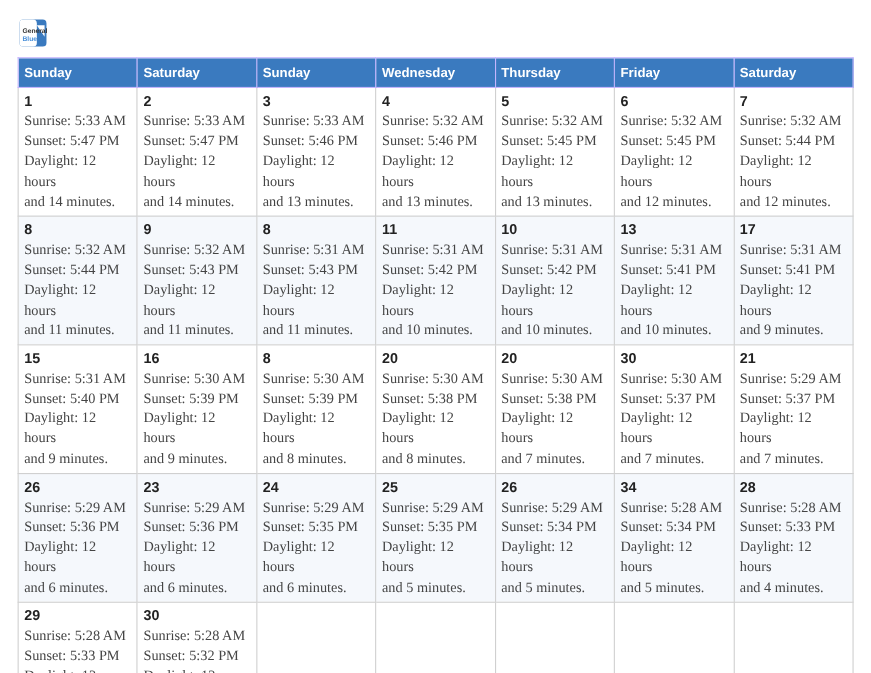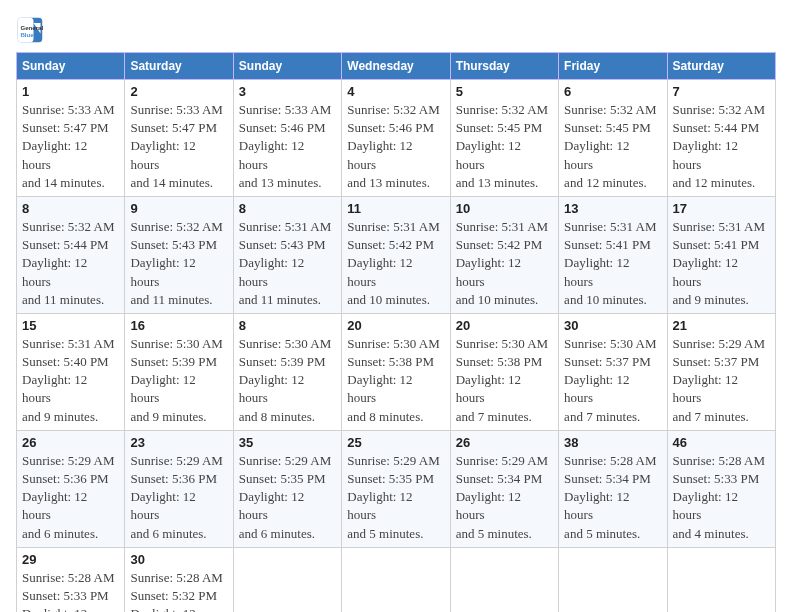--- a/index.html
+++ b/index.html
@@ -221,37 +221,37 @@
       <tr>
         <td>
           <span class="day-num">26</span>
           <div class="day-info">Sunrise: 5:29 AM<br>Sunset: 5:36 PM<br>Daylight: 12 hours<br>and 6 minutes.</div>
         </td>
         <td>
           <span class="day-num">23</span>
           <div class="day-info">Sunrise: 5:29 AM<br>Sunset: 5:36 PM<br>Daylight: 12 hours<br>and 6 minutes.</div>
         </td>
         <td>
-          <span class="day-num">35</span>
+          <span class="day-num">24</span>
           <div class="day-info">Sunrise: 5:29 AM<br>Sunset: 5:35 PM<br>Daylight: 12 hours<br>and 6 minutes.</div>
         </td>
         <td>
           <span class="day-num">25</span>
           <div class="day-info">Sunrise: 5:29 AM<br>Sunset: 5:35 PM<br>Daylight: 12 hours<br>and 5 minutes.</div>
         </td>
         <td>
           <span class="day-num">26</span>
           <div class="day-info">Sunrise: 5:29 AM<br>Sunset: 5:34 PM<br>Daylight: 12 hours<br>and 5 minutes.</div>
         </td>
         <td>
-          <span class="day-num">38</span>
+          <span class="day-num">34</span>
           <div class="day-info">Sunrise: 5:28 AM<br>Sunset: 5:34 PM<br>Daylight: 12 hours<br>and 5 minutes.</div>
         </td>
         <td>
-          <span class="day-num">46</span>
+          <span class="day-num">28</span>
           <div class="day-info">Sunrise: 5:28 AM<br>Sunset: 5:33 PM<br>Daylight: 12 hours<br>and 4 minutes.</div>
         </td>
       </tr>
       <tr class="last-row">
         <td>
           <span class="day-num">29</span>
           <div class="day-info">Sunrise: 5:28 AM<br>Sunset: 5:33 PM<br>Daylight: 12 hours<br>and 4 minutes.</div>
         </td>
         <td>
           <span class="day-num">30</span>

